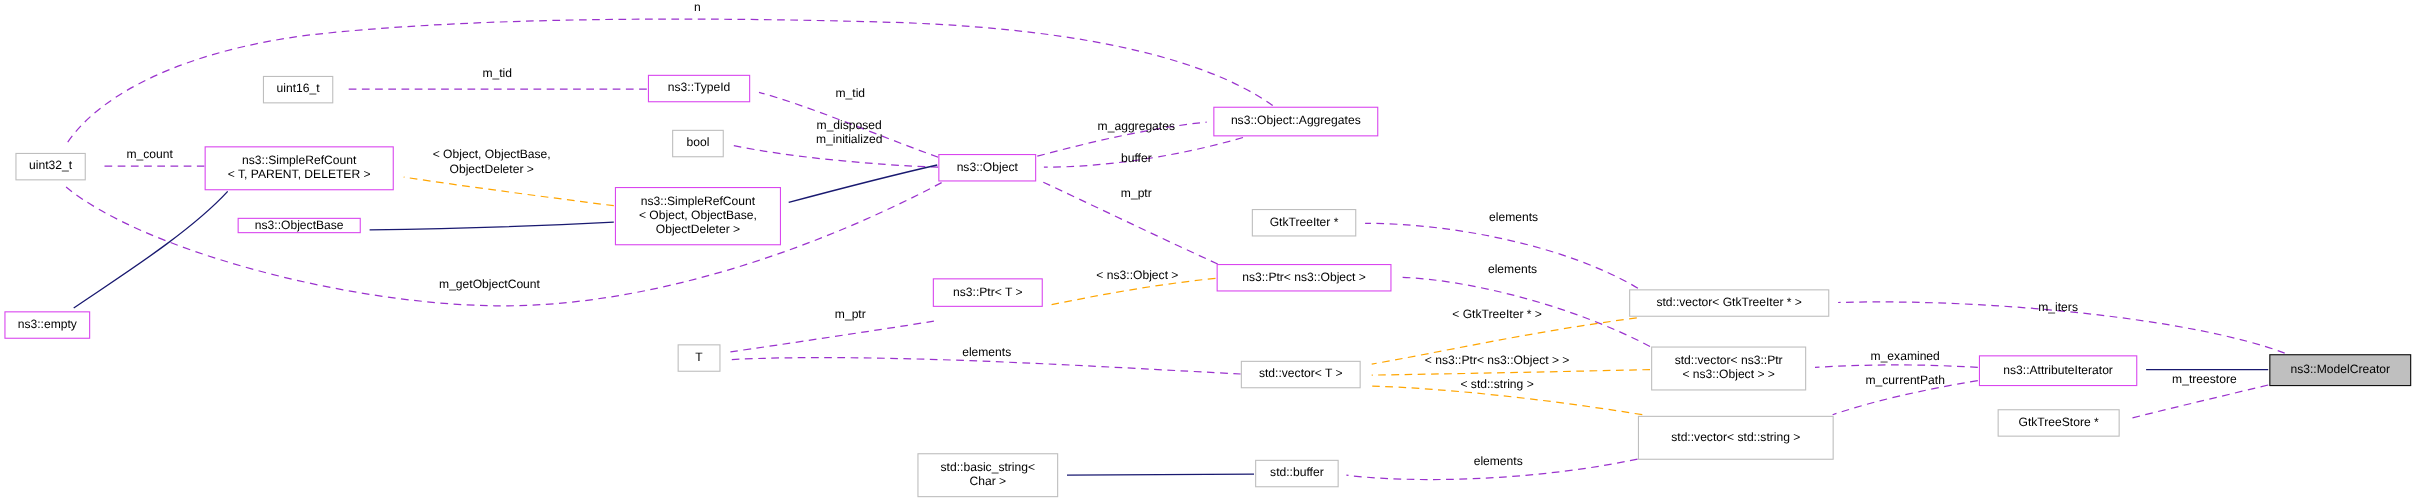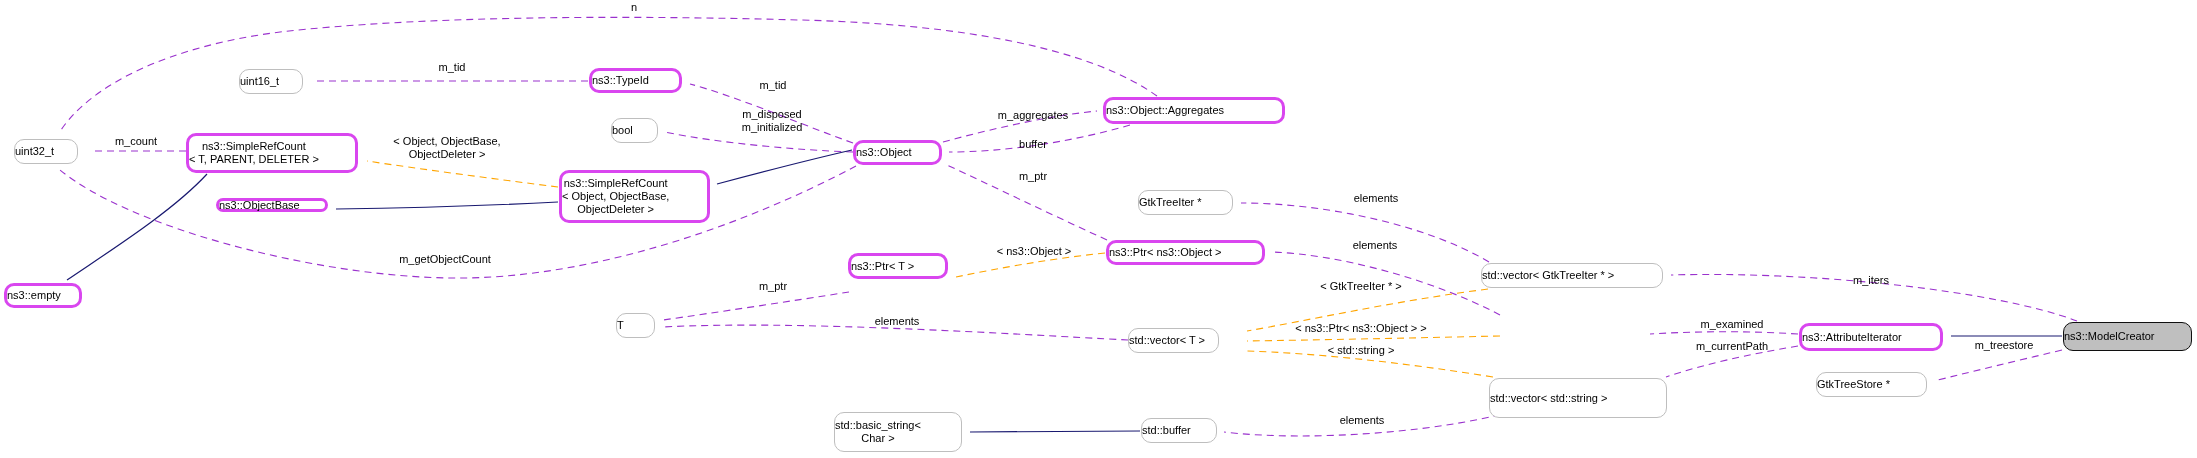--- a/index.html
+++ b/index.html
@@ -12,27 +12,26 @@
     overflow:hidden;
   }
   .edges{position:absolute;left:0;top:0;width:2197px;height:458px;}
   .edges path{fill:none;}
   .usage{stroke:#9A32CD;stroke-width:1.1;stroke-dasharray:7 5;}
   .tmpl{stroke:#FFA500;stroke-width:1.1;stroke-dasharray:7 5;}
   .inherit{stroke:#191970;stroke-width:1.2;}
   .node{
     position:absolute;box-sizing:border-box;
     background:#fff;
-    display:flex;align-items:center;
+    display:flex;align-items:center;justify-content:center;
     text-align:center;line-height:13px;
     white-space:pre-line;
-    border-radius:10px;
   }
   .ext{border:1px solid #BEBEBE;}
-  .doc{border:3px solid #d946ef;}
+  .doc{border:1px solid #d946ef;}
   .main{border:1px solid #101010;background:#BFBFBF;}
   .nlabel{white-space:pre-line;}
   .elabel{
     position:absolute;transform:translateX(-50%);
     white-space:pre-line;text-align:center;
     line-height:13px;color:#000;
   }
 </style>
 </head>
 <body>
@@ -89,30 +88,32 @@
   <div class="node ext" style="left:239px;top:69px;width:64px;height:25px"><span class="nlabel">uint16_t</span></div>
   <div class="node doc" style="left:186px;top:133px;width:172px;height:40px"><span class="nlabel">ns3::SimpleRefCount
 &lt; T, PARENT, DELETER &gt;</span></div>
   <div class="node doc" style="left:216px;top:198px;width:112px;height:14px"><span class="nlabel">ns3::ObjectBase</span></div>
   <div class="node doc" style="left:589px;top:68px;width:93px;height:25px"><span class="nlabel">ns3::TypeId</span></div>
   <div class="node ext" style="left:611px;top:118px;width:47px;height:25px"><span class="nlabel">bool</span></div>
   <div class="node doc" style="left:559px;top:170px;width:151px;height:53px"><span class="nlabel">ns3::SimpleRefCount
 &lt; Object, ObjectBase,
 ObjectDeleter &gt;</span></div>
   <div class="node doc" style="left:853px;top:140px;width:89px;height:25px"><span class="nlabel">ns3::Object</span></div>
-  <div class="node doc" style="left:1103px;top:97px;width:182px;height:27px"><span class="nlabel">ns3::Object::Aggregates</span></div>
+  <div class="node doc" style="left:1103px;top:97px;width:150px;height:27px"><span class="nlabel">ns3::Object::Aggregates</span></div>
   <div class="node ext" style="left:1138px;top:190px;width:95px;height:25px"><span class="nlabel">GtkTreeIter *</span></div>
   <div class="node doc" style="left:1106px;top:240px;width:159px;height:25px"><span class="nlabel">ns3::Ptr&lt; ns3::Object &gt;</span></div>
   <div class="node doc" style="left:848px;top:253px;width:100px;height:26px"><span class="nlabel">ns3::Ptr&lt; T &gt;</span></div>
   <div class="node ext" style="left:616px;top:313px;width:39px;height:25px"><span class="nlabel">T</span></div>
-  <div class="node ext" style="left:1128px;top:328px;width:91px;height:25px"><span class="nlabel">std::vector&lt; T &gt;</span></div>
+  <div class="node ext" style="left:1128px;top:328px;width:109px;height:25px"><span class="nlabel">std::vector&lt; T &gt;</span></div>
   <div class="node ext" style="left:1141px;top:418px;width:76px;height:25px"><span class="nlabel">std::buffer</span></div>
   <div class="node ext" style="left:834px;top:412px;width:128px;height:40px"><span class="nlabel">std::basic_string&lt;
 Char &gt;</span></div>
   <div class="node ext" style="left:1481px;top:263px;width:182px;height:25px"><span class="nlabel">std::vector&lt; GtkTreeIter * &gt;</span></div>
+  <div class="node ext" style="left:1501px;top:315px;width:141px;height:40px"><span class="nlabel">std::vector&lt; ns3::Ptr
+&lt; ns3::Object &gt; &gt;</span></div>
   <div class="node ext" style="left:1489px;top:378px;width:178px;height:40px"><span class="nlabel">std::vector&lt; std::string &gt;</span></div>
   <div class="node doc" style="left:1799px;top:323px;width:144px;height:28px"><span class="nlabel">ns3::AttributeIterator</span></div>
   <div class="node ext" style="left:1816px;top:372px;width:111px;height:25px"><span class="nlabel">GtkTreeStore *</span></div>
   <div class="node main" style="left:2063px;top:322px;width:129px;height:29px"><span class="nlabel">ns3::ModelCreator</span></div>
 
   <span class="elabel" style="left:634px;top:1px">n</span>
   <span class="elabel" style="left:452px;top:61px">m_tid</span>
   <span class="elabel" style="left:773px;top:79px">m_tid</span>
   <span class="elabel" style="left:136px;top:135px">m_count</span>
   <span class="elabel" style="left:772px;top:108px">m_disposed

